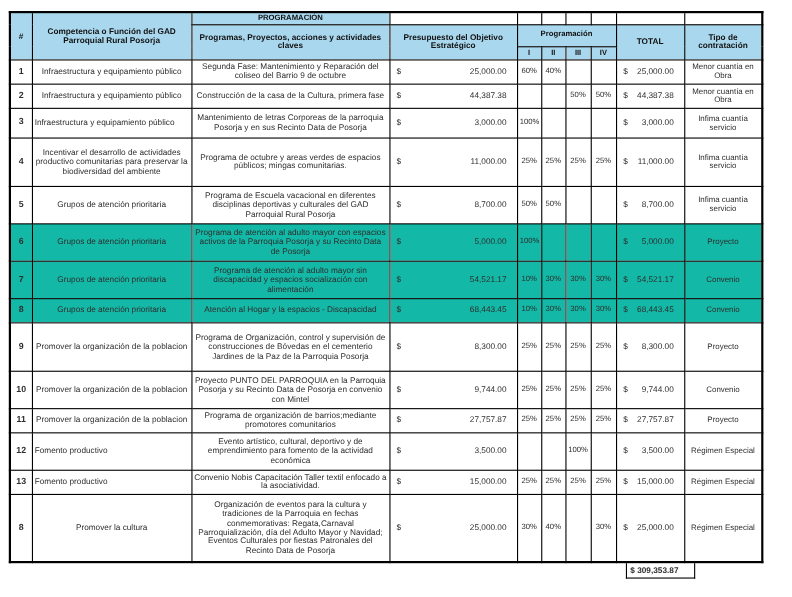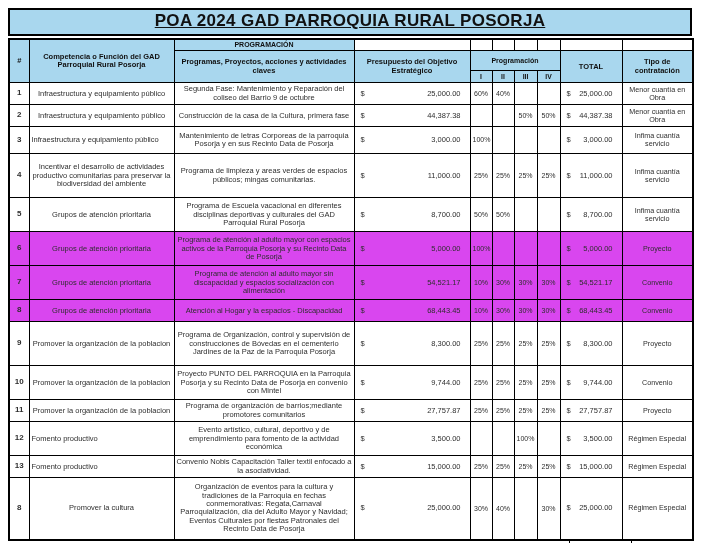--- a/index.html
+++ b/index.html
@@ -26,33 +26,32 @@
   th.wt{background:#ffffff;}
   th.qtr{font-size:6.8px;padding:0;}
   td{font-size:7.5px;text-align:center;}
   td.num{font-weight:bold;font-size:8px;}
   td.comp.left{text-align:left;}
   td.pres,td.tot{padding:0;}
   .money{display:flex;justify-content:space-between;align-items:center;padding:0 7px 0 4px;}
   .money .amt{text-align:center;}
   td.pct{font-size:7px;padding:0;}
   td.tipo{font-size:7.2px;margin-top:23px;}
-  tr.hl td{background:#d946ef;}
+  tr.hl td{background:#14b8a6;}
   .grand-total{
     box-sizing:border-box;width:63px;margin-left:561px;
     border:1px solid #000;border-top:none;
     font-size:7.5px;font-weight:bold;padding:2px 3px;text-align:left;white-space:nowrap;
   }
 </style>
 </head>
 <body>
 
 <div class="wrap">
 
-  <div class="title-bar">POA 2024 GAD PARROQUIA  RURAL POSORJA</div>
 
   <table class="poa">
     <colgroup>
       <col style="width:20px">
         <col style="width:145px">
         <col style="width:180px">
       <col style="width:116px">
         <col style="width:22px">
         <col style="width:22px">
       <col style="width:23px">
@@ -150,21 +149,21 @@
             <div class="money">
               <span class="cur">$</span>
               <span class="amt">3,000.00</span>
             </div>
           </td>
           <td class="tipo">Infima cuantía servicio</td>
         </tr>
         <tr style="height: 44px;">
           <td class="num">4</td>
           <td class="comp">Incentivar el desarrollo de actividades productivo comunitarias para preservar la biodiversidad del ambiente</td>
-          <td class="prog">Programa de limpieza y areas verdes de espacios públicos; mingas comunitarias.</td>
+          <td class="prog">Programa de octubre y areas verdes de espacios públicos; mingas comunitarias.</td>
           <td class="pres">
             <div class="money">
               <span class="cur">$</span>
               <span class="amt">11,000.00</span>
             </div>
           </td>
           <td class="pct">25%</td>
           <td class="pct">25%</td>
           <td class="pct">25%</td>
           <td class="pct">25%</td>

